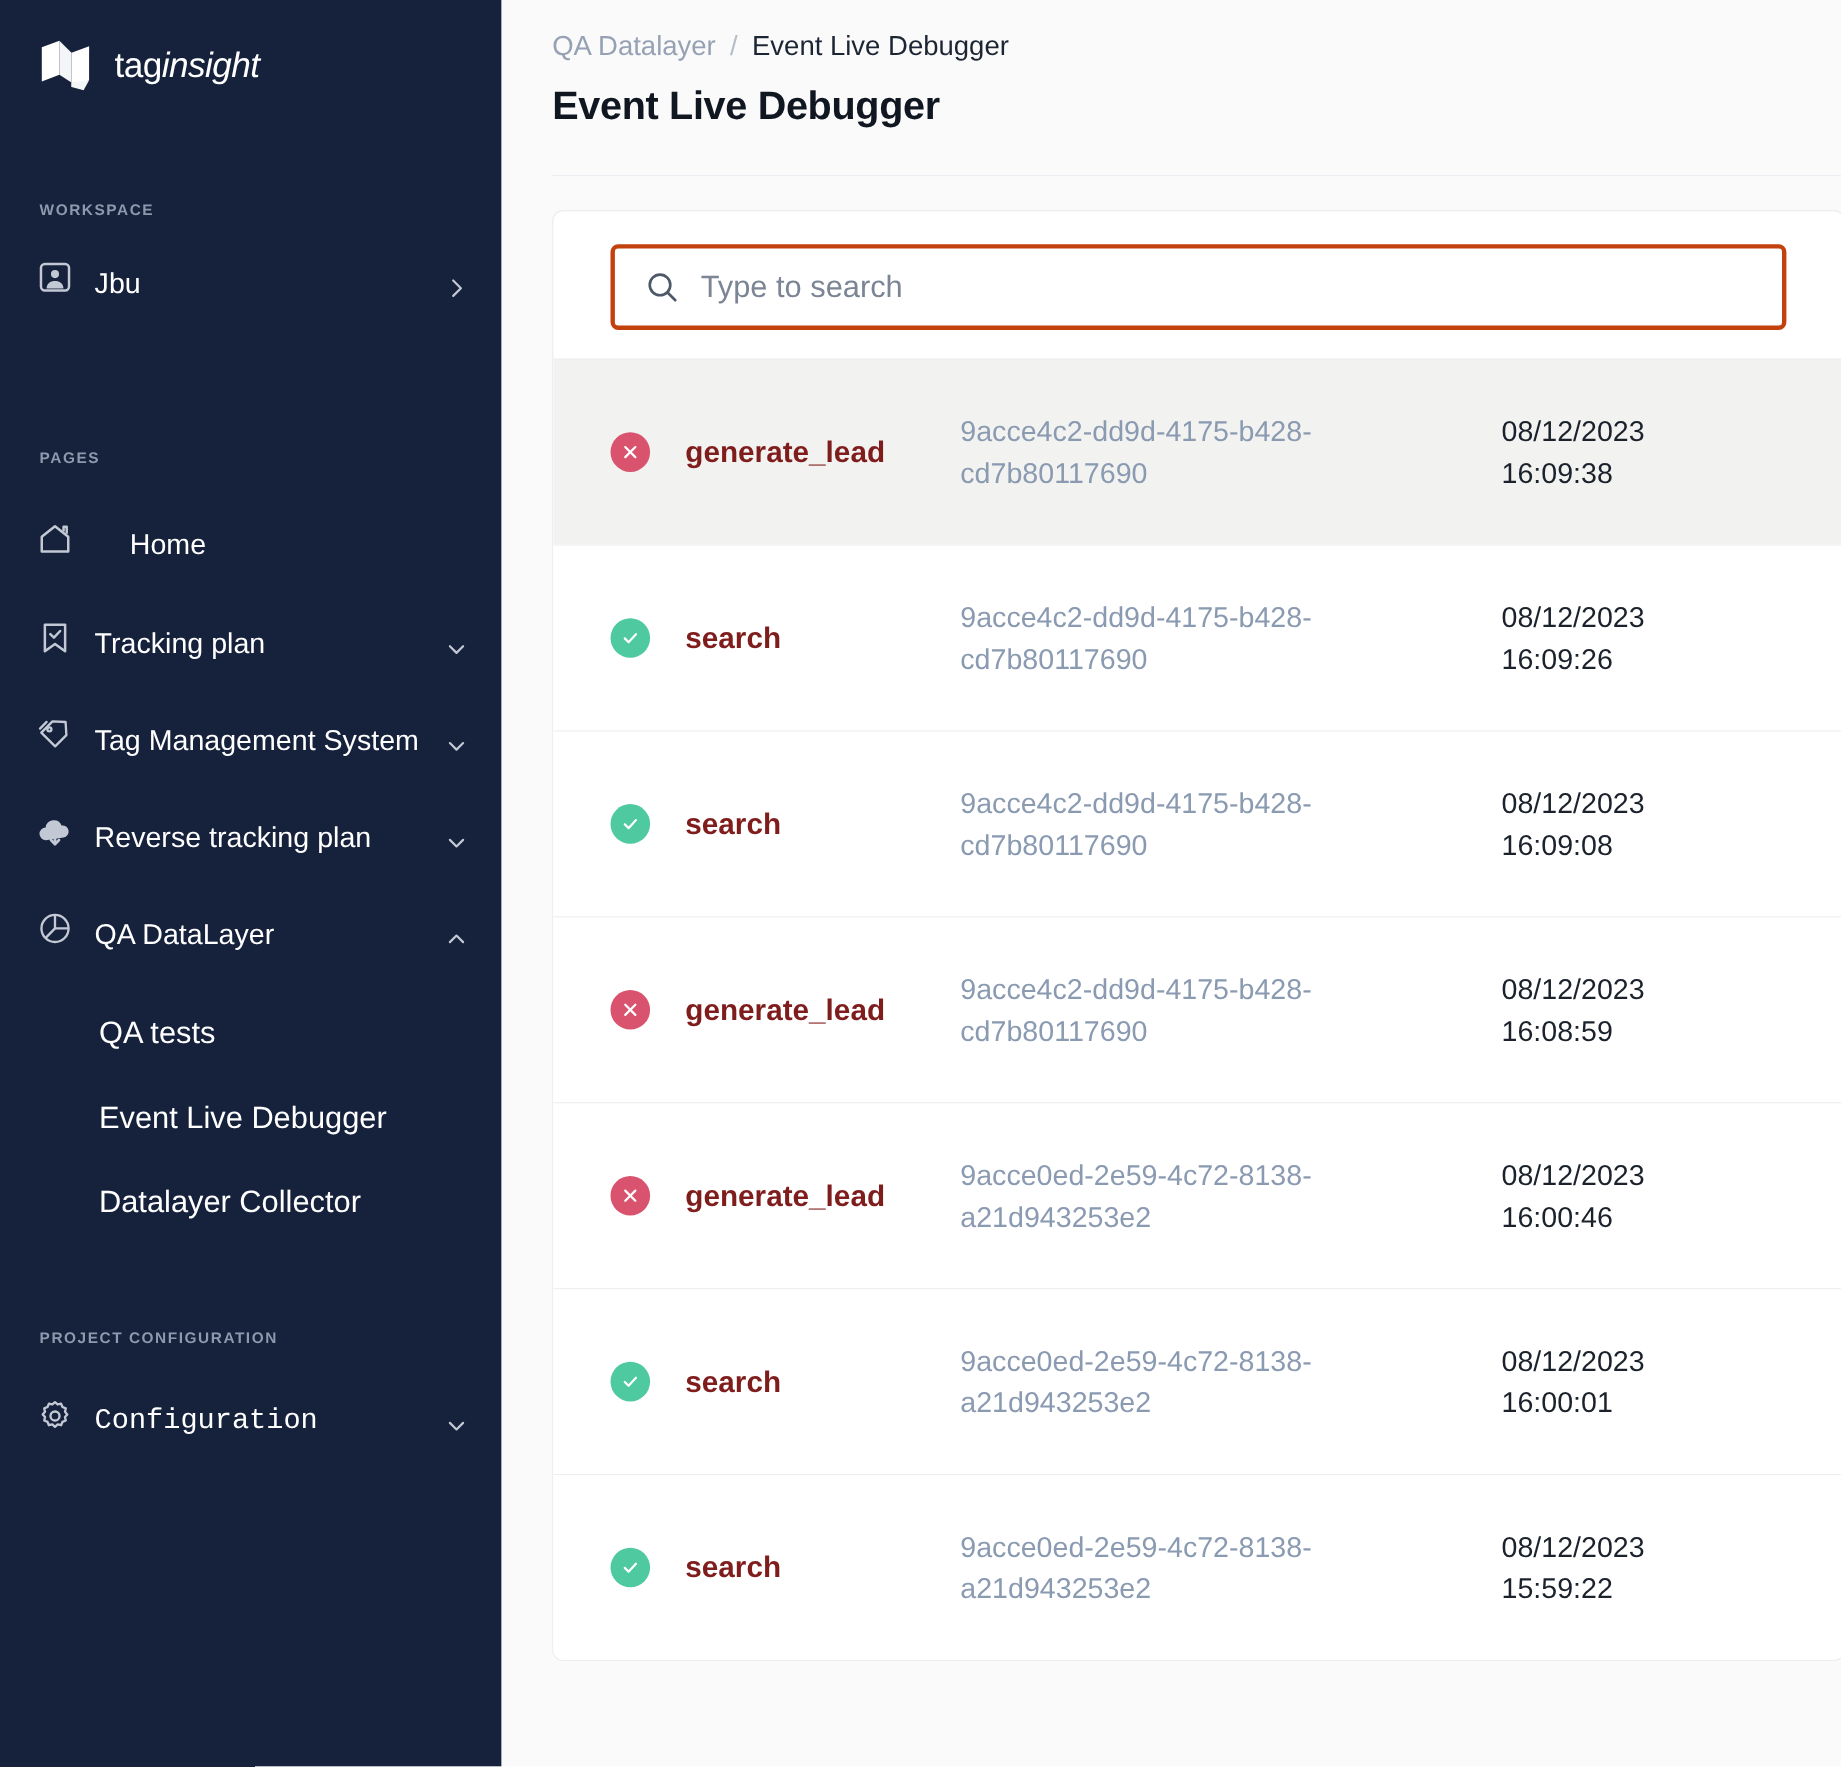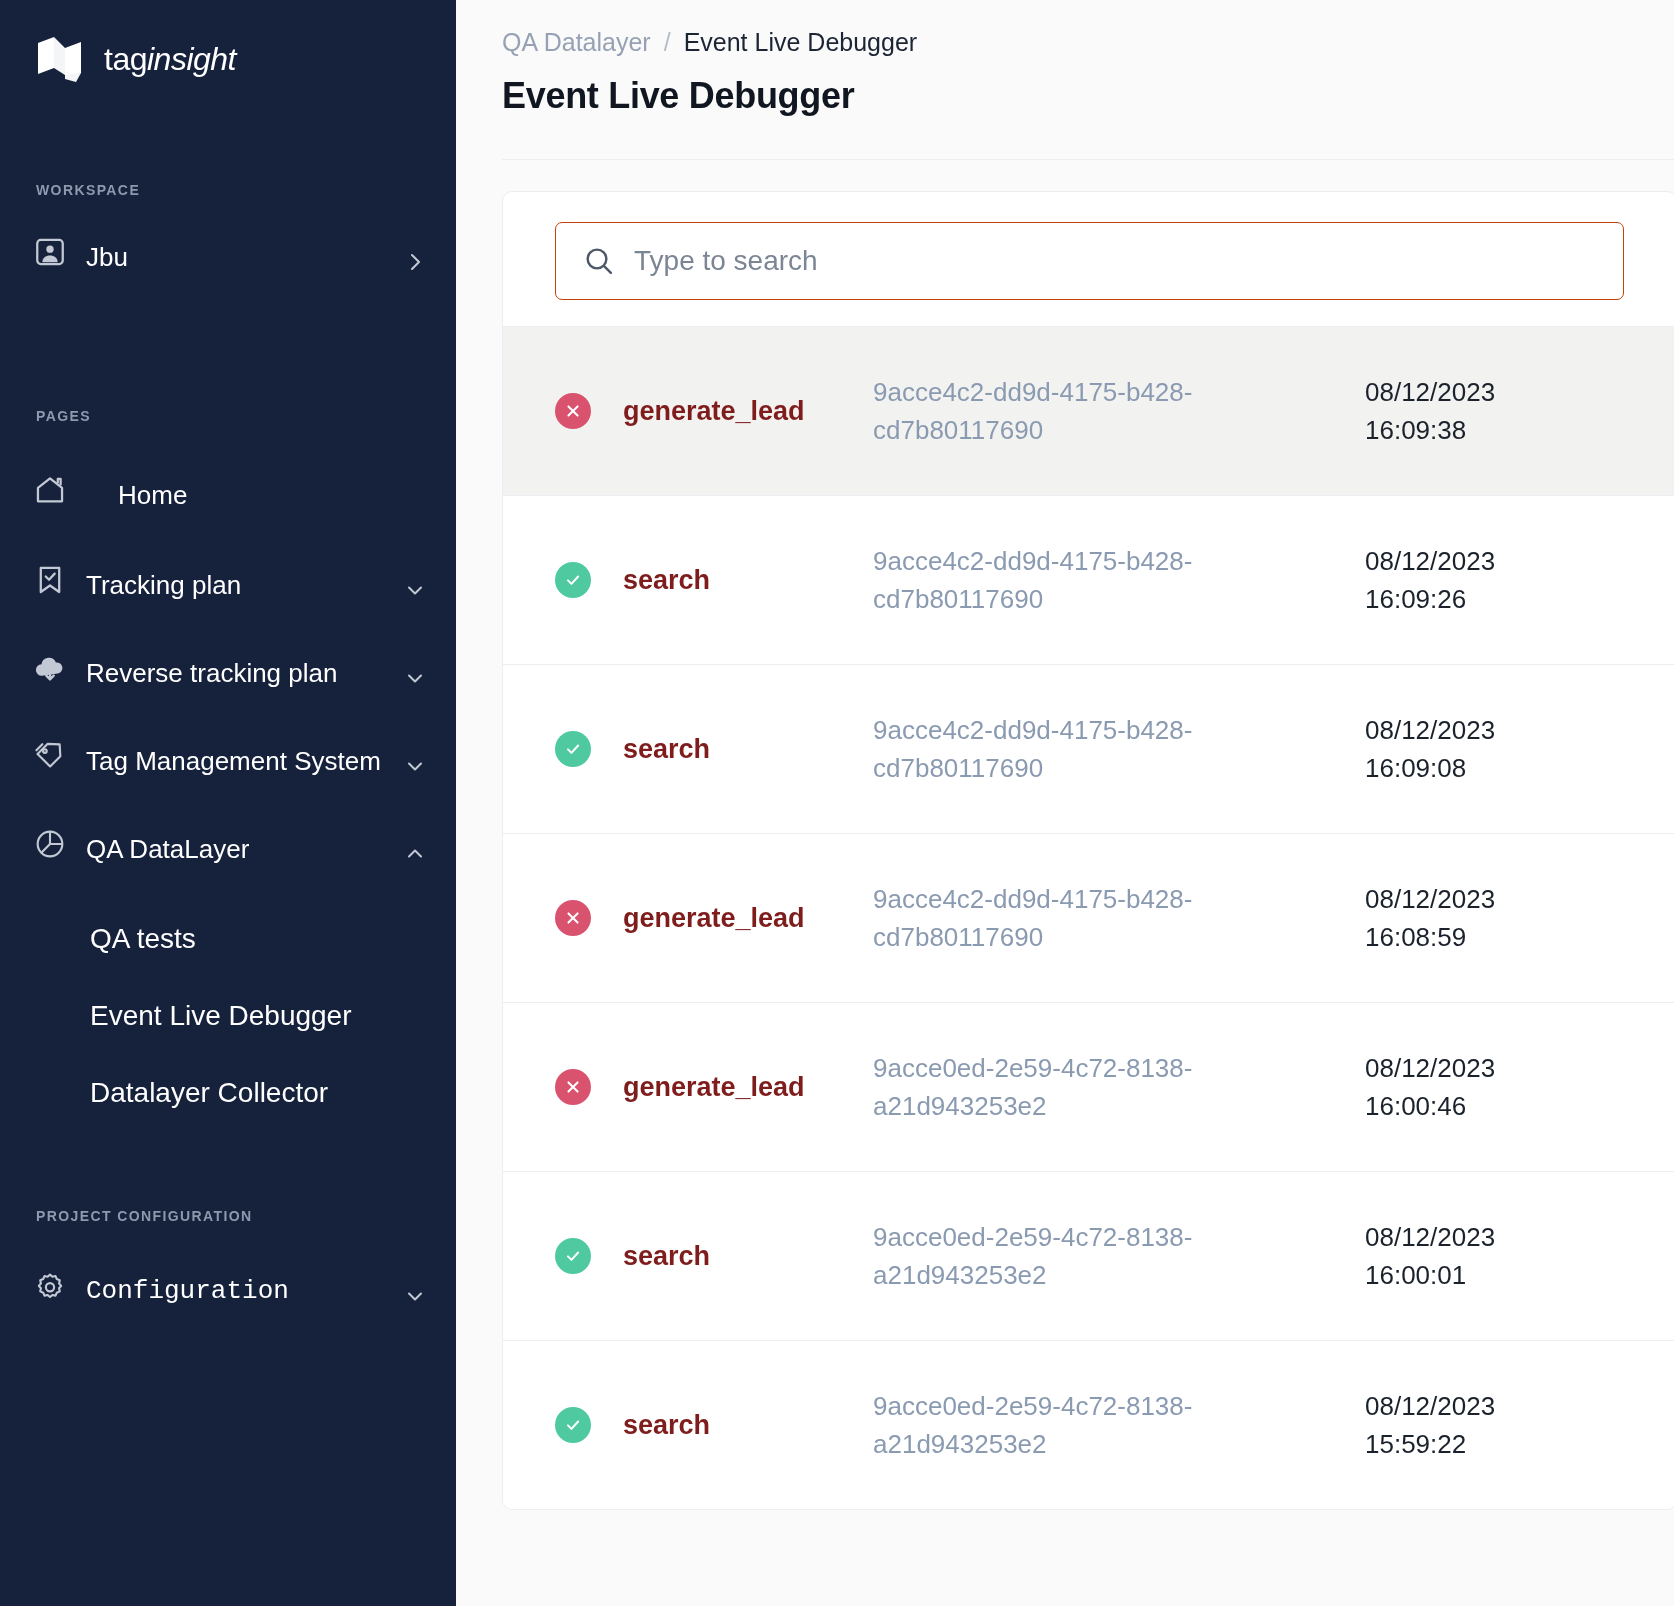--- a/index.html
+++ b/index.html
@@ -133,21 +133,21 @@
   .card {
     margin: 31px 0 0 46px;
     background: #ffffff;
     border: 1px solid #ececf1;
     border-radius: 10px;
     overflow: hidden;
     width: 1175px;
   }
   .search-wrap { padding: 30px 52px 26px 52px; }
   .search-box {
-    border: 1px solid #c2410c;
+    border: 4px solid #c2410c;
     border-radius: 7px;
     height: 78px;
     display: flex;
     align-items: center;
     padding: 0 26px;
     background: #fff;
   }
   .search-box .sico { width: 36px; min-width: 36px; display:flex; align-items:center; margin-right: 16px;}
   .search-box input {
     border: none;
@@ -258,44 +258,44 @@
           </svg>
       </span>
       <span class="lbl">Tracking plan</span>
       <span class="chev">
         <svg viewBox="0 0 24 24" width="24" height="24" fill="none" stroke="#c3c9d4" stroke-width="2" stroke-linecap="round" stroke-linejoin="round">
             <polyline points="6 9.5 12 15.5 18 9.5"></polyline>
           </svg>
       </span>
     </div>
 
-    <div class="nav-item nav-rtp">
-      <span class="ico">
-        <svg viewBox="0 0 24 24" width="34" height="34">
-          <path d="M6.3 17.5a4.1 4.1 0 0 1-.3-8.2 5.3 5.3 0 0 1 10.2-1.2 3.9 3.9 0 0 1 1.3 7.7z" fill="#c3c9d4"></path>
-          <path d="M12 13.5v6.3M9.4 17.4 12 20.1l2.6-2.7" fill="none" stroke="#c3c9d4" stroke-width="1.7" stroke-linecap="round" stroke-linejoin="round"></path>
-        </svg>
-      </span>
-      <span class="lbl">Reverse tracking plan</span>
-      <span class="chev">
-        <svg viewBox="0 0 24 24" width="24" height="24" fill="none" stroke="#c3c9d4" stroke-width="2" stroke-linecap="round" stroke-linejoin="round">
-            <polyline points="6 9.5 12 15.5 18 9.5"></polyline>
-          </svg>
-      </span>
-    </div>
-
     <div class="nav-item nav-tms">
       <span class="ico">
         <svg viewBox="0 0 24 24" width="34" height="34" fill="none" stroke="#c3c9d4" stroke-width="1.5" stroke-linejoin="round">
           <path d="M3.2 10.6 10.4 3.4l8.4.4.5 8.4-7.2 7.2z"></path>
           <circle cx="8.4" cy="8.5" r="1.3"></circle>
           <path d="M6.6 3.7 2.4 8" stroke-linecap="round"></path>
         </svg>
       </span>
       <span class="lbl">Tag Management System</span>
+      <span class="chev">
+        <svg viewBox="0 0 24 24" width="24" height="24" fill="none" stroke="#c3c9d4" stroke-width="2" stroke-linecap="round" stroke-linejoin="round">
+            <polyline points="6 9.5 12 15.5 18 9.5"></polyline>
+          </svg>
+      </span>
+    </div>
+
+    <div class="nav-item nav-rtp">
+      <span class="ico">
+        <svg viewBox="0 0 24 24" width="34" height="34">
+          <path d="M6.3 17.5a4.1 4.1 0 0 1-.3-8.2 5.3 5.3 0 0 1 10.2-1.2 3.9 3.9 0 0 1 1.3 7.7z" fill="#c3c9d4"></path>
+          <path d="M12 13.5v6.3M9.4 17.4 12 20.1l2.6-2.7" fill="none" stroke="#c3c9d4" stroke-width="1.7" stroke-linecap="round" stroke-linejoin="round"></path>
+        </svg>
+      </span>
+      <span class="lbl">Reverse tracking plan</span>
       <span class="chev">
         <svg viewBox="0 0 24 24" width="24" height="24" fill="none" stroke="#c3c9d4" stroke-width="2" stroke-linecap="round" stroke-linejoin="round">
             <polyline points="6 9.5 12 15.5 18 9.5"></polyline>
           </svg>
       </span>
     </div>
 
     <div class="nav-item nav-qadl">
       <span class="ico">
         <svg viewBox="0 0 24 24" width="34" height="34" fill="none" stroke="#c3c9d4" stroke-width="1.5">

